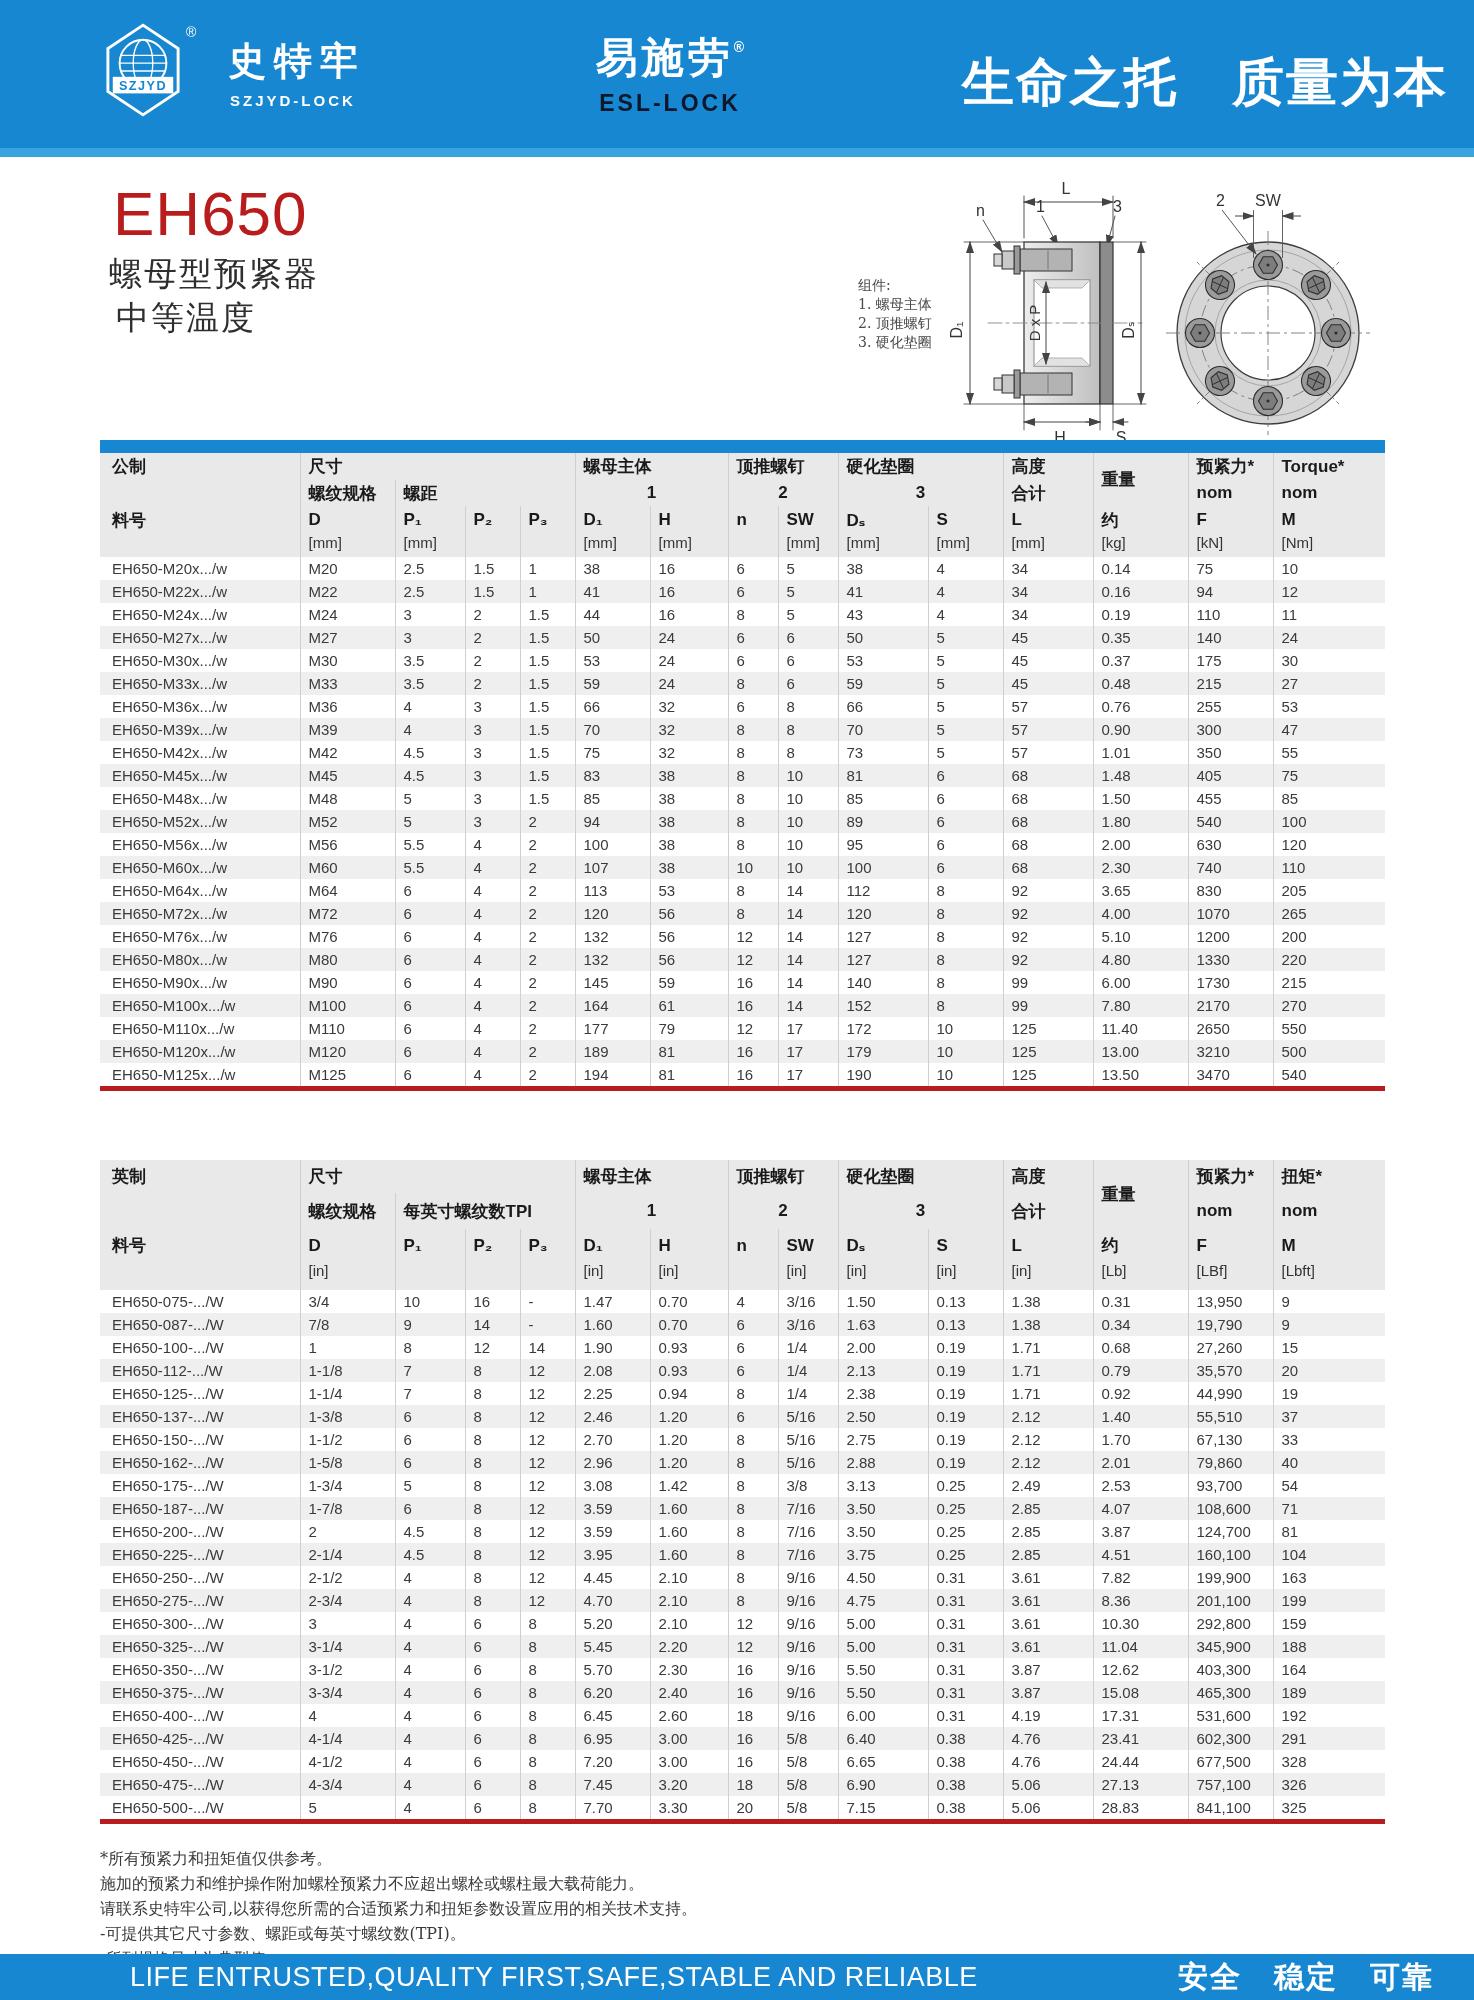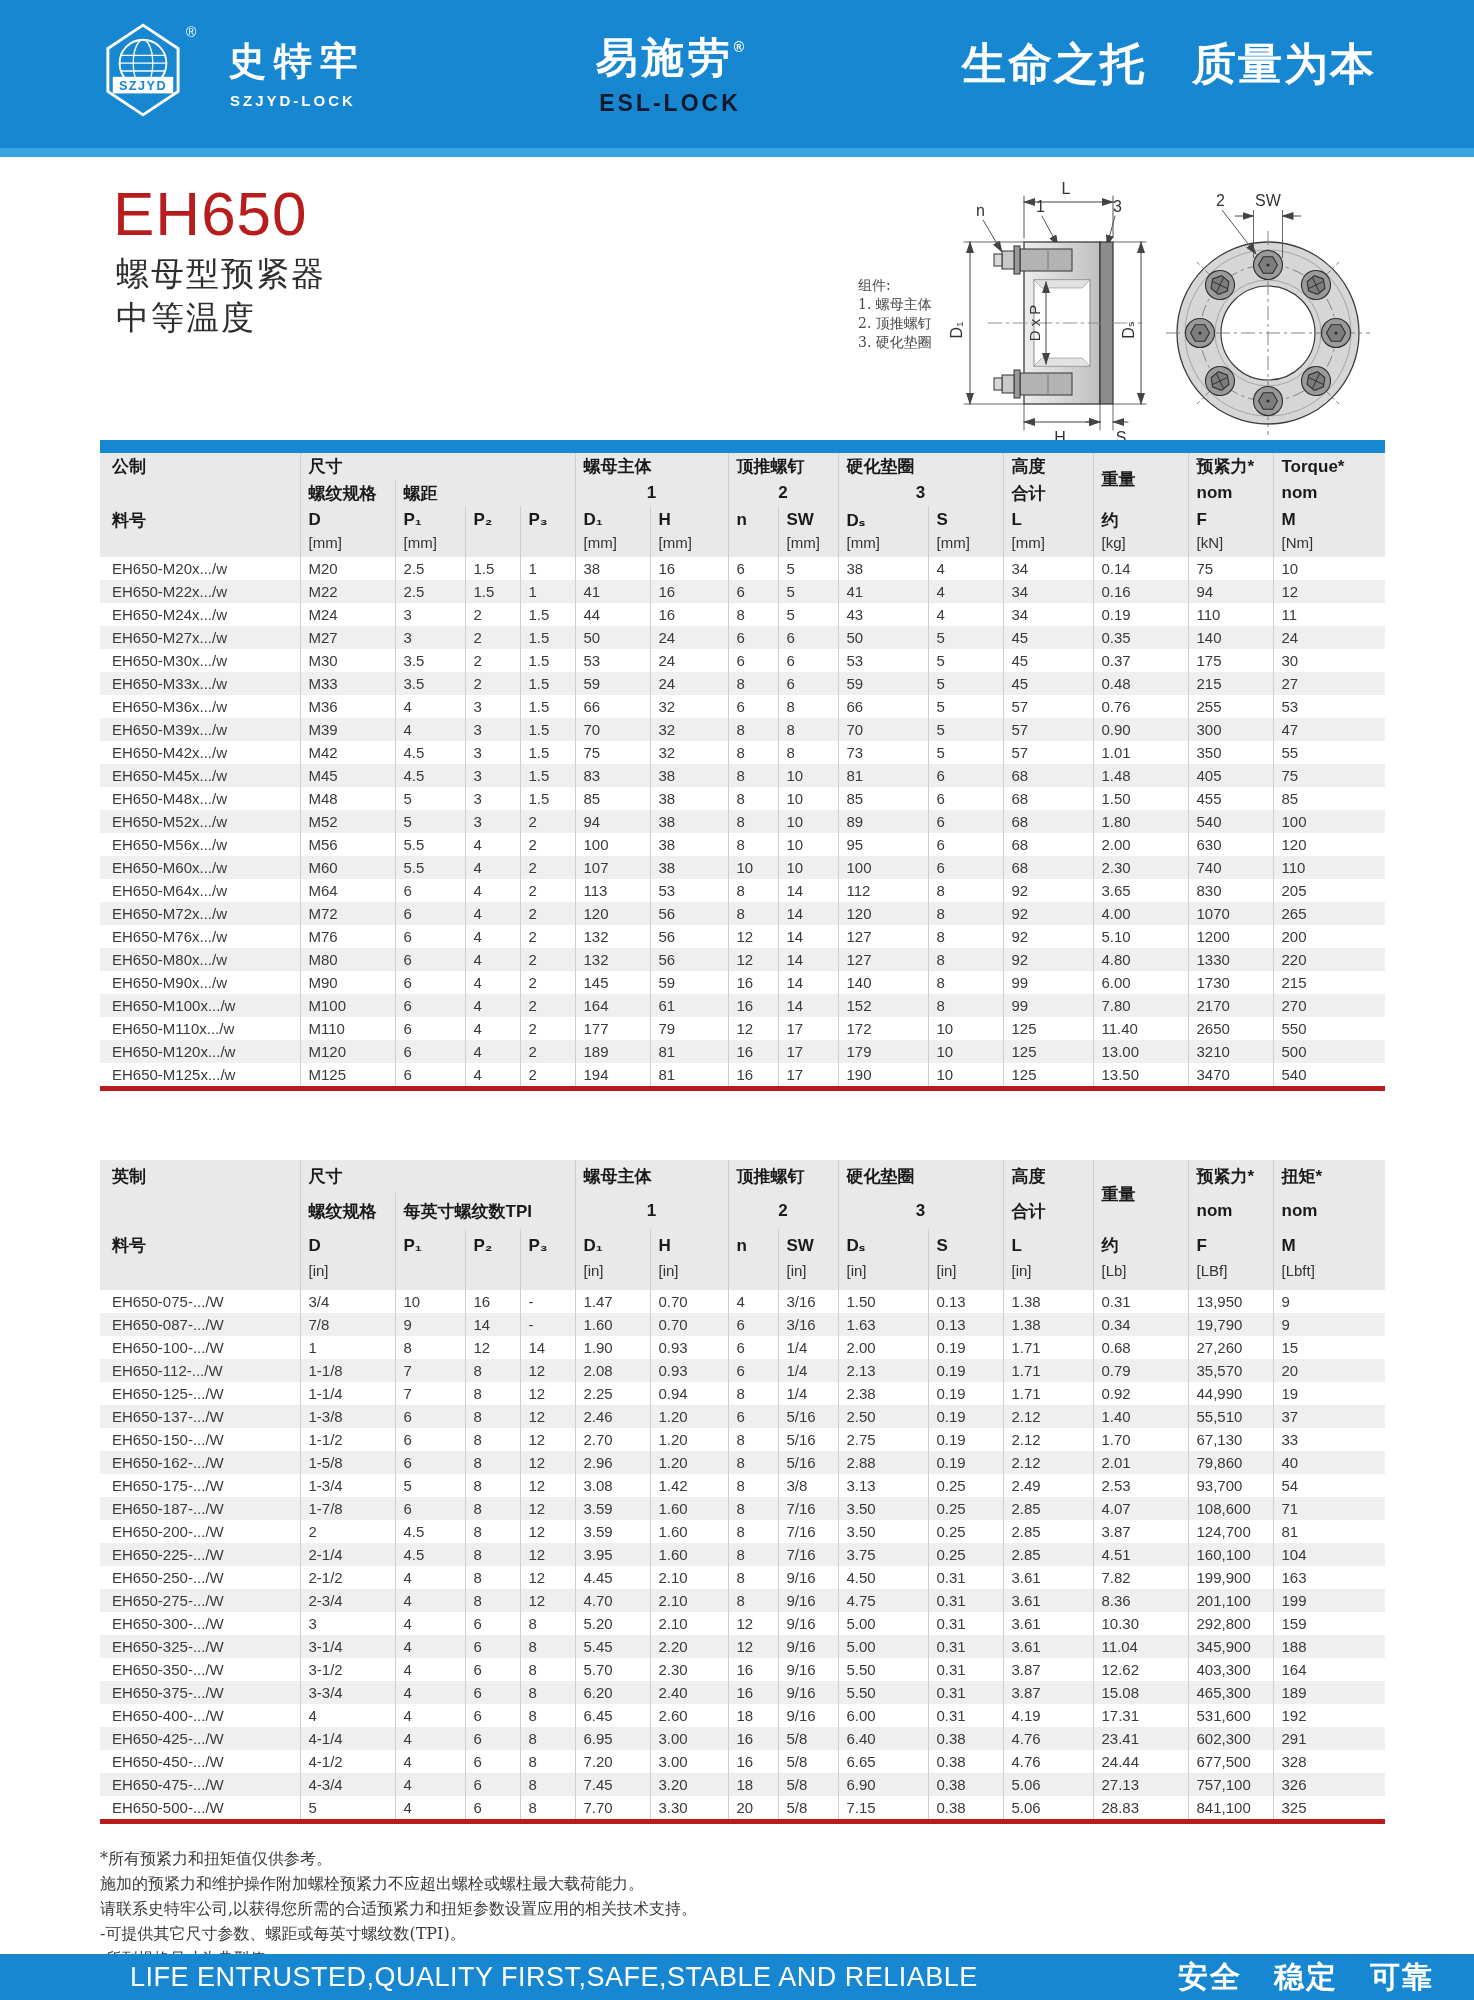--- a/index.html
+++ b/index.html
@@ -9,25 +9,25 @@
   
   .topbar{position:absolute;left:0;top:0;width:1474px;height:148px;background:#1787d1;}
   .topbar-strip{position:absolute;left:0;top:148px;width:1474px;height:9px;background:#3aa4e0;}
   .logo-svg{position:absolute;left:104px;top:22px;}
   .brand-reg{position:absolute;left:186px;top:24px;color:#fff;font-size:14px;}
   .brand-cn{position:absolute;left:228px;top:36px;color:#fff;font-size:38px;font-weight:bold;letter-spacing:8px;text-align:right;}
   .brand-en{position:absolute;left:230px;top:92px;color:#fff;font-size:15px;font-weight:bold;letter-spacing:3px;}
   .center-cn{position:absolute;left:560px;top:30px;width:220px;text-align:center;color:#fff;font-size:42px;font-weight:bold;letter-spacing:4px;}
   .center-reg{font-size:14px;vertical-align:20px;letter-spacing:0;}
   .center-en{position:absolute;left:560px;top:90px;width:220px;text-align:center;color:#0f172a;font-size:23px;font-weight:bold;letter-spacing:3px;}
-  .slogan{position:absolute;left:962px;top:35px;color:#fff;font-size:44px;font-weight:bold;letter-spacing:2px;font-family:Liberation Mono, monospace;}
+  .slogan{position:absolute;left:962px;top:48px;color:#fff;font-size:52px;font-weight:bold;letter-spacing:2px;font-family:Liberation Mono, monospace;}
 
   
   .model{position:absolute;left:113px;top:178px;font-size:62px;font-weight:normal;color:#b91c1c;letter-spacing:1px;}
-  .sub1{position:absolute;left:116px;top:252px;font-size:33px;color:#2e2e2e;letter-spacing:2px;}
+  .sub1{position:absolute;left:109px;top:252px;font-size:33px;color:#2e2e2e;letter-spacing:2px;}
   .sub2{position:absolute;left:116px;top:296px;font-size:33px;color:#2e2e2e;letter-spacing:2px;}
   .desc{position:absolute;left:118px;top:344px;font-family:"DejaVu Serif","Liberation Serif",serif;
         font-size:17px;line-height:27px;color:#3a3a3a;}
 
   
   .legend{position:absolute;left:858px;top:276px;font-family:"DejaVu Serif","Liberation Serif",serif;
           font-size:14px;line-height:19px;color:#4a4a4a;}
   .diagram-svg{position:absolute;left:850px;top:150px;}
 
   

